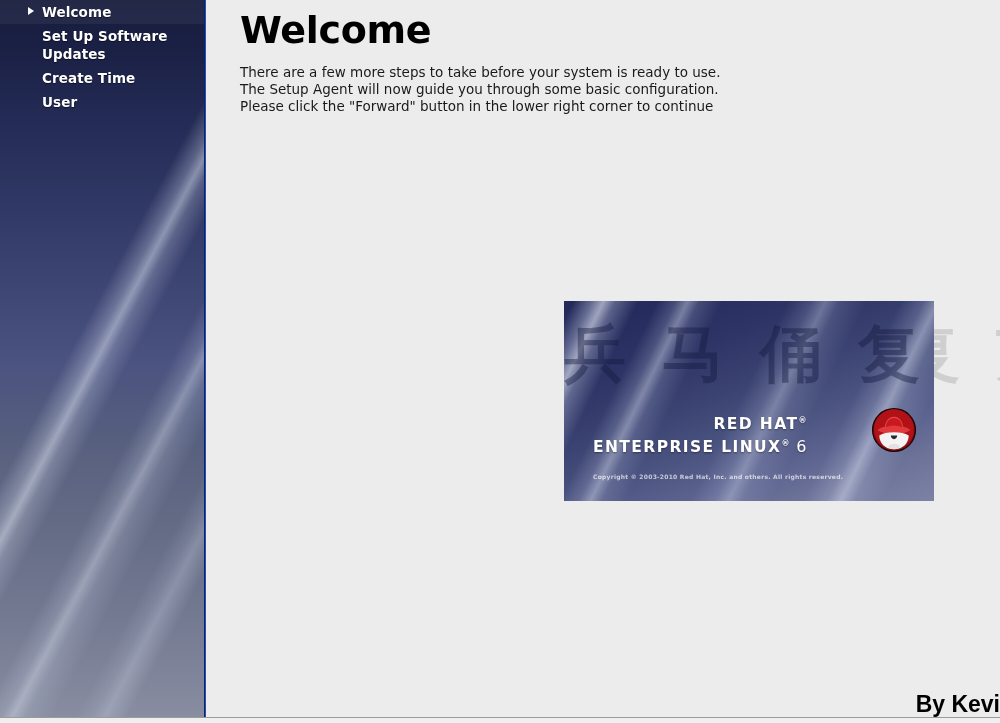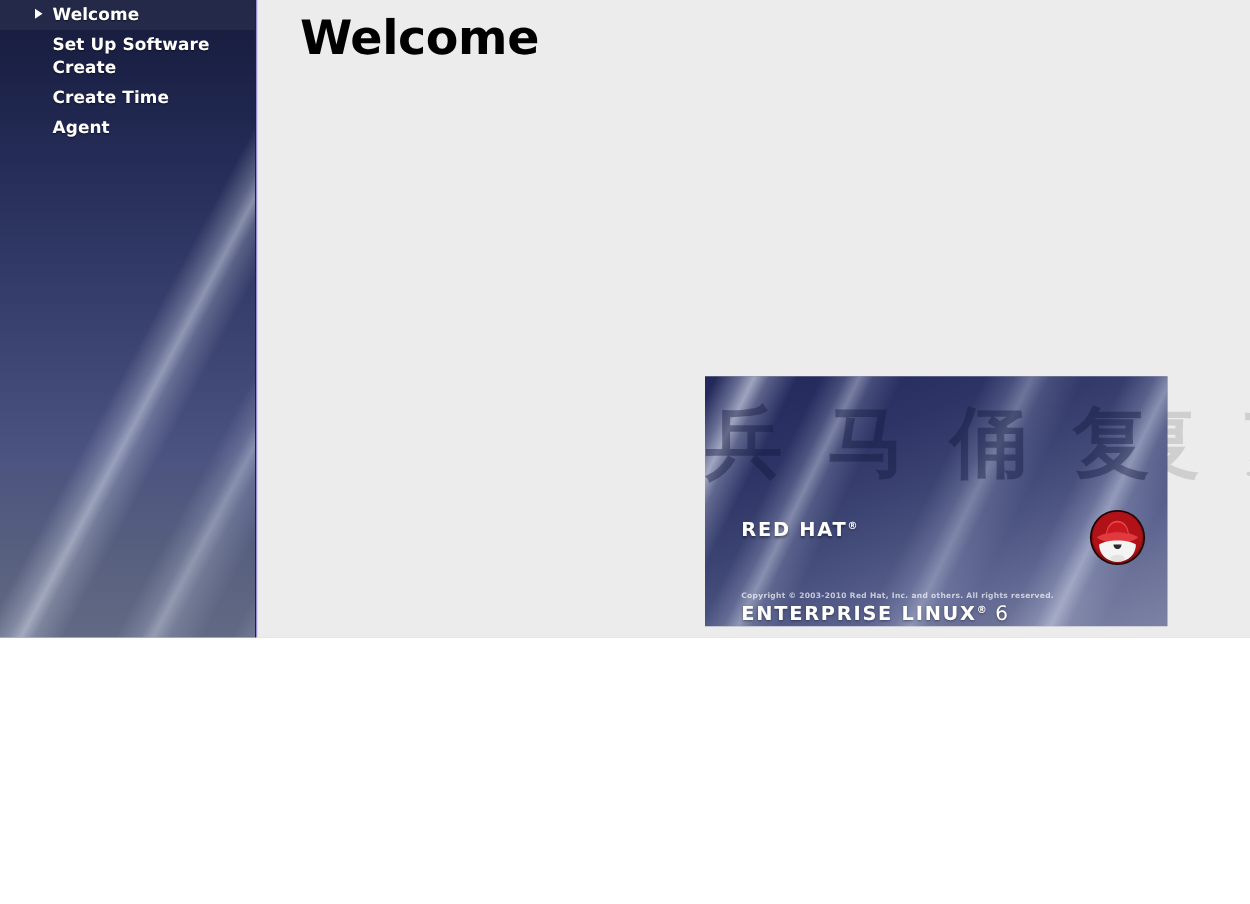--- a/index.html
+++ b/index.html
@@ -10,23 +10,23 @@
   body {
     width: 1000px;
     height: 723px;
     overflow: hidden;
     font-family: "DejaVu Sans", "Liberation Sans", sans-serif;
   }
 
   #screen {
     position: relative;
     width: 1000px;
-    height: 510px;
-    overflow: hidden;
-    background: #c4b5fd;
+    height: 723px;
+    overflow: hidden;
+    background: #1d4ed8;
   }
 
   
   #sidebar {
     position: absolute;
     left: 0;
     top: 0;
     width: 205px;
     height: 717px;
     overflow: hidden;
@@ -169,35 +169,35 @@
     letter-spacing: 36px;
     color: rgba(18,24,62,0.42);
     white-space: nowrap;
     pointer-events: none;
   }
   #banner-brand {
     position: absolute;
     left: 29px;
     top: 110px;
     color: #ffffff;
+    text-align: right;
   }
   .brand-line1 {
     font-size: 15.5px;
     font-weight: bold;
     letter-spacing: 1.4px;
     line-height: 19px;
     text-shadow: 0 1px 2px rgba(0,0,0,0.40);
   }
   .brand-line2 {
     font-size: 15.5px;
     font-weight: bold;
     letter-spacing: 1.4px;
     line-height: 19px;
     text-shadow: 0 1px 2px rgba(0,0,0,0.40);
-    margin-top: 44px;
   }
   .brand-reg {
     font-size: 8px;
     vertical-align: super;
     letter-spacing: 0;
   }
   .brand-ver {
     font-weight: normal;
     font-size: 16px;
     letter-spacing: 0;
@@ -252,39 +252,42 @@
     <div id="sidebar-nav">
 
       <div class="nav-item selected">
         <span class="nav-arrow"></span>
         <span class="nav-label">Welcome</span>
       </div>
 
 
       <div class="nav-item">
         <span class="nav-label">Set Up Software
-Create</span>
+Updates</span>
       </div>
 
       <div class="nav-item">
         <span class="nav-label">Create Time</span>
       </div>
 
 
       <div class="nav-item">
-        <span class="nav-label">Agent</span>
+        <span class="nav-label">User</span>
       </div>
 
     </div>
   </div>
 
   <div id="content">
 
     <div id="page-title">Welcome</div>
 
+    <div id="intro-text">There are a few more steps to take before your system is ready to use.
+The Setup Agent will now guide you through some basic configuration.
+Please click the "Forward" button in the lower right corner to continue</div>
 
     <div id="watermark">兵马俑复苏</div>
 
     <div id="banner">
 
       <div id="banner-watermark">兵马俑复苏</div>
 
       <div id="banner-brand">
         <div class="brand-line1"><span>RED HAT</span><span class="brand-reg">®</span></div>
         <div class="brand-line2"><span>ENTERPRISE LINUX</span><span class="brand-reg">®</span> <span class="brand-ver">6</span></div>

